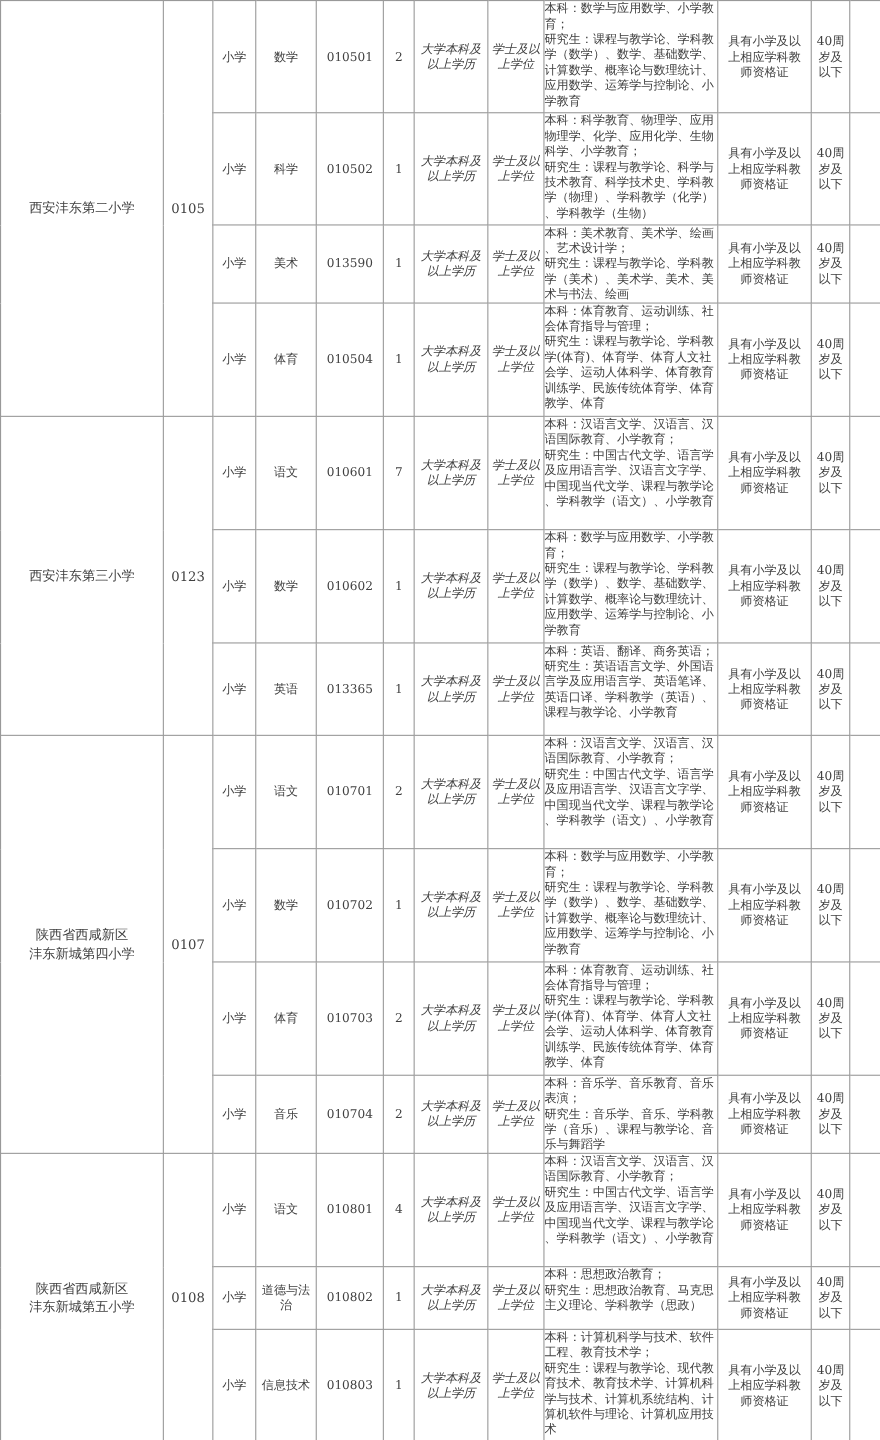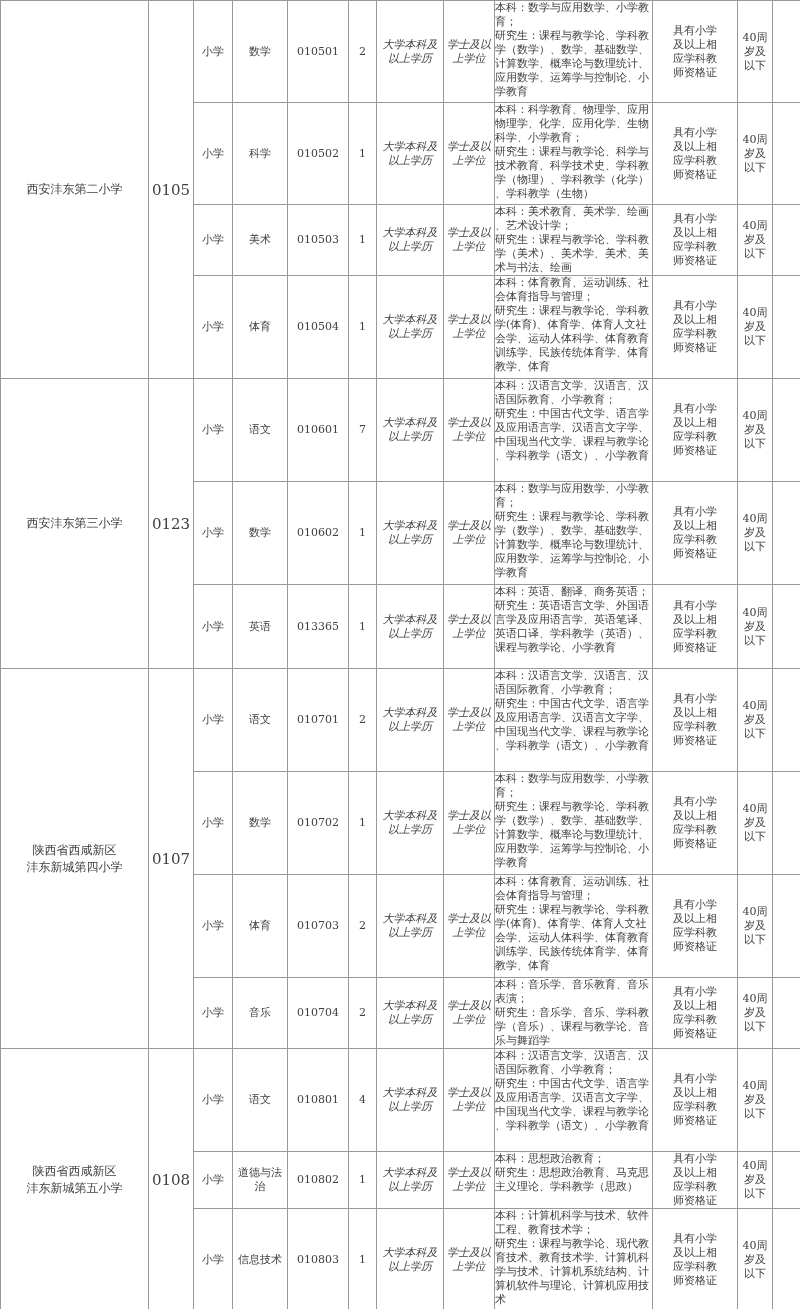--- a/index.html
+++ b/index.html
@@ -2,26 +2,26 @@
 <html><head>
 <meta charset="utf-8">
 <style>
   html,body{margin:0;padding:0;background:#ffffff;}
   body{width:800px;font-family:"DejaVu Serif", serif;color:#404040;}
   table{border-collapse:collapse;table-layout:fixed;width:800px;}
   td{border:1px solid #999999;font-size:11px;line-height:14px;text-align:center;
      vertical-align:middle;padding:0 2px;overflow:hidden;}
   td:last-child{border-right:none;}
   .cell-school{font-size:12px;line-height:17px;white-space:pre-line;padding:0 4px;}
-  .cell-code{font-size:15px;}
+  .cell-code{font-size:12px;}
   .cell-subject{padding:0 2px;}
   .cell-edu,.cell-degree{padding:0 3px;font-style:italic;}
   .cell-majors{text-align:left;vertical-align:top;white-space:pre-line;
      padding:0 0;word-break:break-all;line-break:anywhere;}
-  .cell-cert{padding:0 16px;}
+  .cell-cert{padding:0 5px;}
   .cell-age{padding:0 2px;margin-top:32px;}
   .cell-blank{border-left:1px solid #999999;}
 </style>
 </head>
 <body>
 
 <table>
   <colgroup>
     <col style="width:148px">
       <col style="width:45px">
@@ -62,21 +62,21 @@
       <td class="cell-degree">学士及以上学位</td>
       <td class="cell-majors">本科：科学教育、物理学、应用物理学、化学、应用化学、生物科学、小学教育；
 研究生：课程与教学论、科学与技术教育、科学技术史、学科教学（物理）、学科教学（化学）、学科教学（生物）</td>
       <td class="cell-cert">具有小学及以上相应学科教师资格证</td>
       <td class="cell-age">40周岁及以下</td>
       <td class="cell-blank"></td>
     </tr>
     <tr style="height:70px">
       <td>小学</td>
       <td class="cell-subject">美术</td>
-      <td>010503</td>
+      <td>013590</td>
       <td>1</td>
       <td class="cell-edu">大学本科及以上学历</td>
       <td class="cell-degree">学士及以上学位</td>
       <td class="cell-majors">本科：美术教育、美术学、绘画、艺术设计学；
 研究生：课程与教学论、学科教学（美术）、美术学、美术、美术与书法、绘画</td>
       <td class="cell-cert">具有小学及以上相应学科教师资格证</td>
       <td class="cell-age">40周岁及以下</td>
       <td class="cell-blank"></td>
     </tr>
     <tr style="height:103px">

